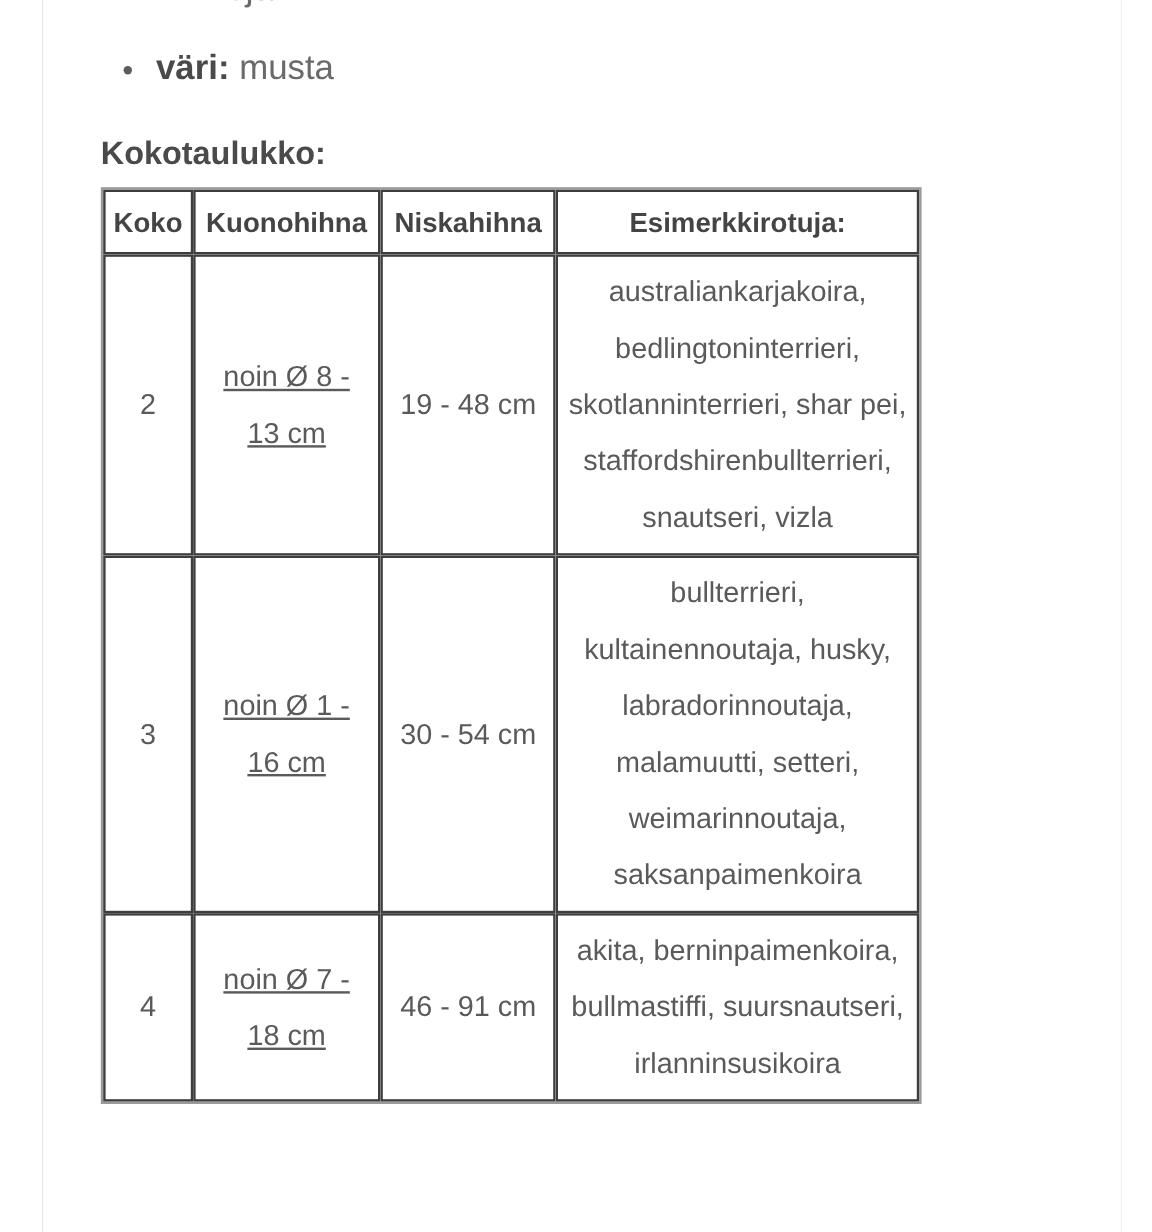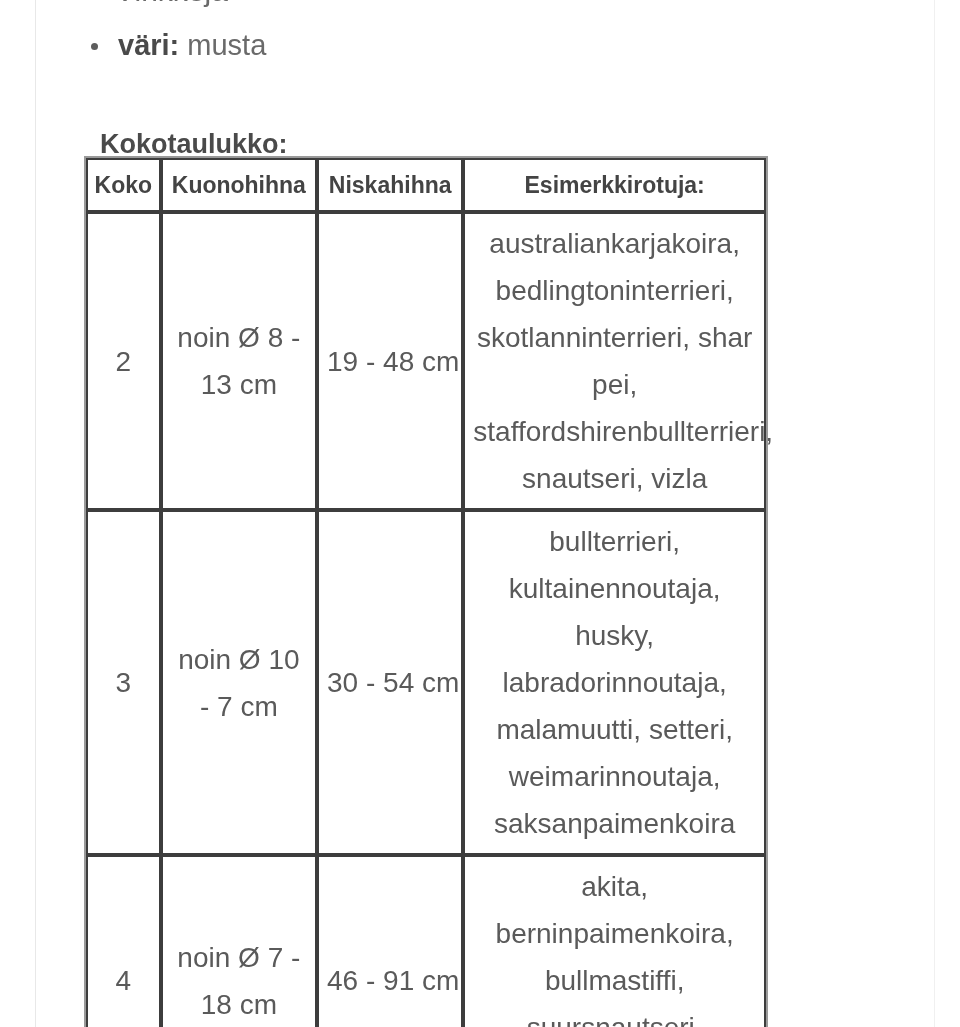--- a/index.html
+++ b/index.html
@@ -49,21 +49,21 @@
     font-size: 30px;
     font-weight: 400;
     color: #6a6a6a;
     line-height: 34px;
     white-space: nowrap;
   }
 
   
   ul.bullets {
     list-style: none;
-    margin: 0;
+    margin: 12px;
     padding: 0;
     position: absolute;
     left: 0;
     top: 24px;
     width: 900px;
   }
   ul.bullets li {
     position: relative;
     padding-left: 118px;
     font-size: 29px;
@@ -83,21 +83,21 @@
   ul.bullets li b {
     font-weight: 700;
     color: #4a4a4a;
   }
 
   
   h2.section-title {
     position: absolute;
     left: 84px;
     top: 108px;
-    margin: 16px;
+    margin: 0;
     font-size: 27px;
     line-height: 40px;
     font-weight: 700;
     color: #4a4a4a;
     white-space: nowrap;
   }
 
   
   .table-wrap {
     position: absolute;
@@ -114,40 +114,40 @@
     table-layout: fixed;
     background: #ffffff;
   }
   table.size-table td,
   table.size-table th {
     border: 2px solid #3d3d3d;
     padding: 6px 8px;
     vertical-align: middle;
     text-align: center;
     font-weight: 400;
-    font-size: 28px;
+    font-size: 24px;
     line-height: 47px;
     color: #5a5a5a;
     background: #ffffff;
   }
   table.size-table thead th {
     font-weight: 700;
     font-size: 23px;
     line-height: 34px;
     color: #444444;
     padding: 8px 6px;
     white-space: nowrap;
   }
   .col-koko   { width: 74px; }
   .col-kuono  { width: 155px; }
   .col-niska  { width: 145px; }
   .col-esim   { width: 300px; }
 
   td.cell-koko  { font-size: 23px; }
-  td.cell-kuono { font-size: 23px; }
+  td.cell-kuono { font-size: 23px; text-decoration: underline; }
   td.cell-niska { font-size: 23px; white-space: nowrap; }
   td.cell-esim  { font-size: 23px; padding-left: 14px; padding-right: 14px; }
 </style>
 </head>
 <body>
 
 <div class="rail rail-left"></div>
 <div class="rail rail-right"></div>
 
 <div class="content">
@@ -184,21 +184,21 @@
       </thead>
       <tbody>
         <tr>
           <td class="cell-koko">2</td>
           <td class="cell-kuono">noin Ø 8 - 13 cm</td>
           <td class="cell-niska">19 - 48 cm</td>
           <td class="cell-esim">australiankarjakoira, bedlingtoninterrieri, skotlanninterrieri, shar pei, staffordshirenbullterrieri, snautseri, vizla</td>
         </tr>
         <tr>
           <td class="cell-koko">3</td>
-          <td class="cell-kuono">noin Ø 10 - 7 cm</td>
+          <td class="cell-kuono">noin Ø 1 - 16 cm</td>
           <td class="cell-niska">30 - 54 cm</td>
           <td class="cell-esim">bullterrieri, kultainennoutaja, husky, labradorinnoutaja, malamuutti, setteri, weimarinnoutaja, saksanpaimenkoira</td>
         </tr>
         <tr>
           <td class="cell-koko">4</td>
           <td class="cell-kuono">noin Ø 7 - 18 cm</td>
           <td class="cell-niska">46 - 91 cm</td>
           <td class="cell-esim">akita, berninpaimenkoira, bullmastiffi, suursnautseri, irlanninsusikoira</td>
         </tr>
       </tbody>

